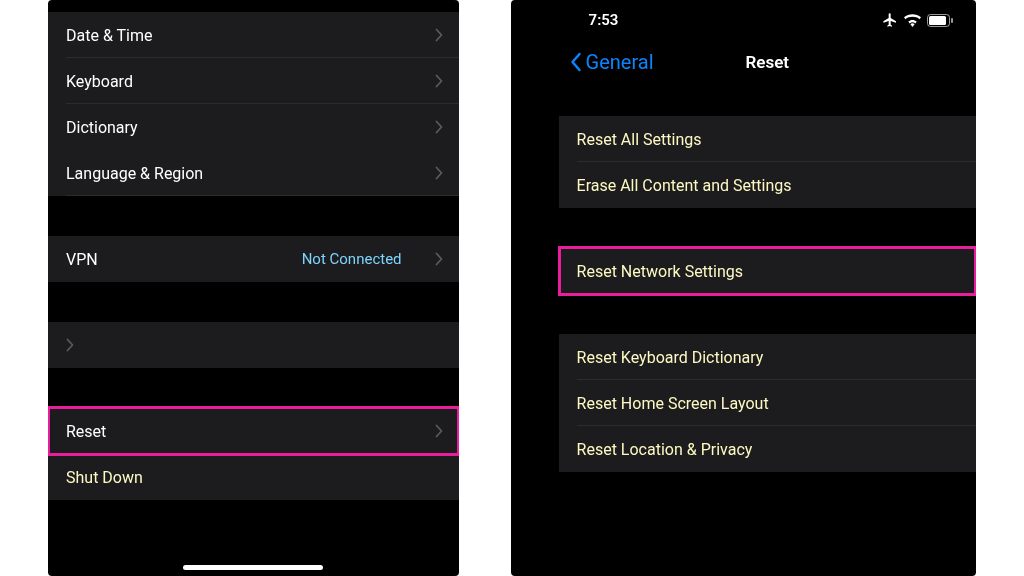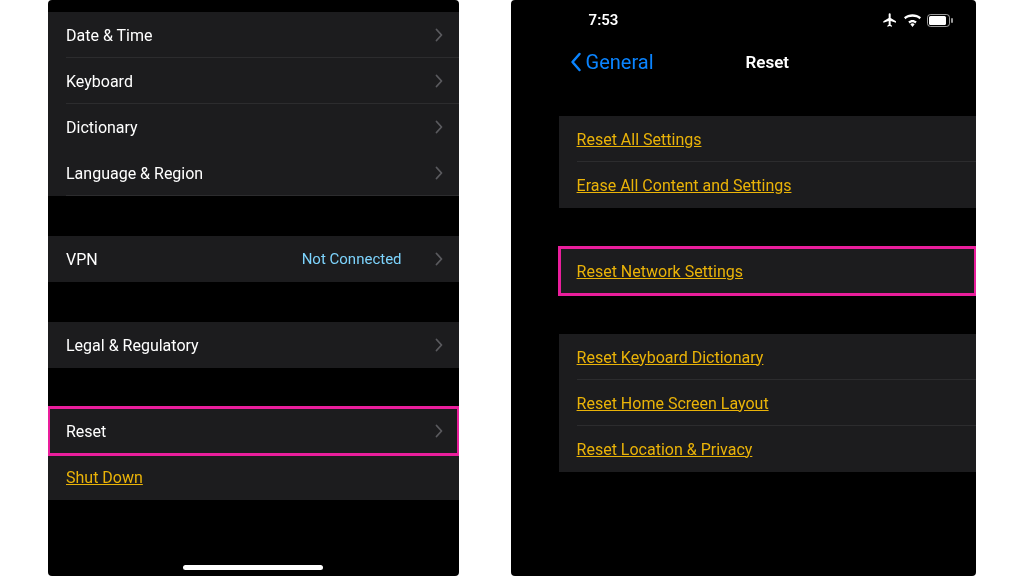--- a/index.html
+++ b/index.html
@@ -78,21 +78,21 @@
     padding: 0 16px 0 18px;
     position: relative;
     color: #fff;
     font-size: 16px;
     gap: 25px;
   }
   .row .label { flex: 1; }
   .row .value { color: #7dd3fc; margin-right: 8px; font-size:15px;}
   .row .chev { color: #5a5a5e; }
   .row .chev svg { display:block; }
-  .row.blue .label { color: #eab308; text-decoration: underline; }
+  .row.blue .label { color: #fef9c3; }
   .sep {
     position: absolute;
     left: 18px; right: 0; bottom: 0;
     height: 1px;
     background: #2c2c2e;
   }
   .highlight {
     position: absolute;
     border: 3px solid #ea1e9c;
     pointer-events: none;
@@ -155,21 +155,20 @@
         <span class="value">Not Connected</span>
         <span class="chev">
           <svg width="8" height="14" viewBox="0 0 8 14" fill="none">
             <path d="M1.5 1.5L6.5 7l-5 5.5" stroke="currentColor" stroke-width="1.8" stroke-linecap="round" stroke-linejoin="round"></path>
           </svg>
         </span>
       </div>
     </div>
   <div class="group big-gap" id="lg3">
       <div class="row">
-        <span class="label">Legal &amp; Regulatory</span>
         <span class="chev">
           <svg width="8" height="14" viewBox="0 0 8 14" fill="none">
             <path d="M1.5 1.5L6.5 7l-5 5.5" stroke="currentColor" stroke-width="1.8" stroke-linecap="round" stroke-linejoin="round"></path>
           </svg>
         </span>
       </div>
     </div>
   <div class="group big-gap" id="lg4" style="position:relative;">
       <div class="row" style="position: relative;">
         <span class="label">Reset</span>

